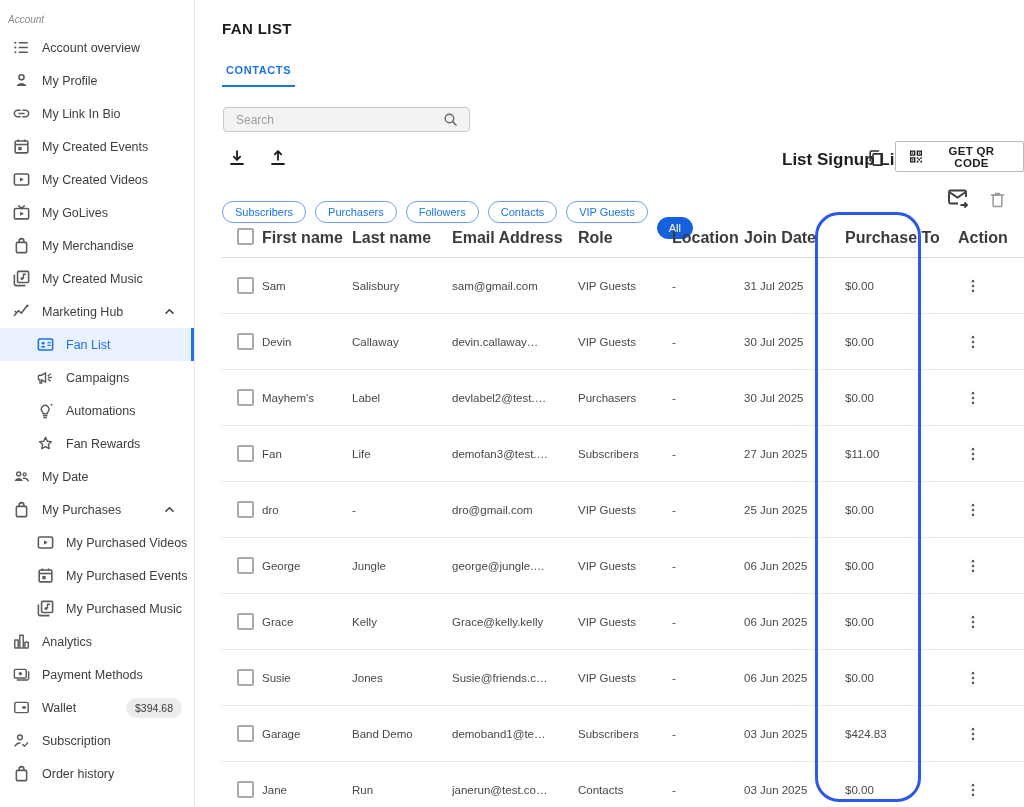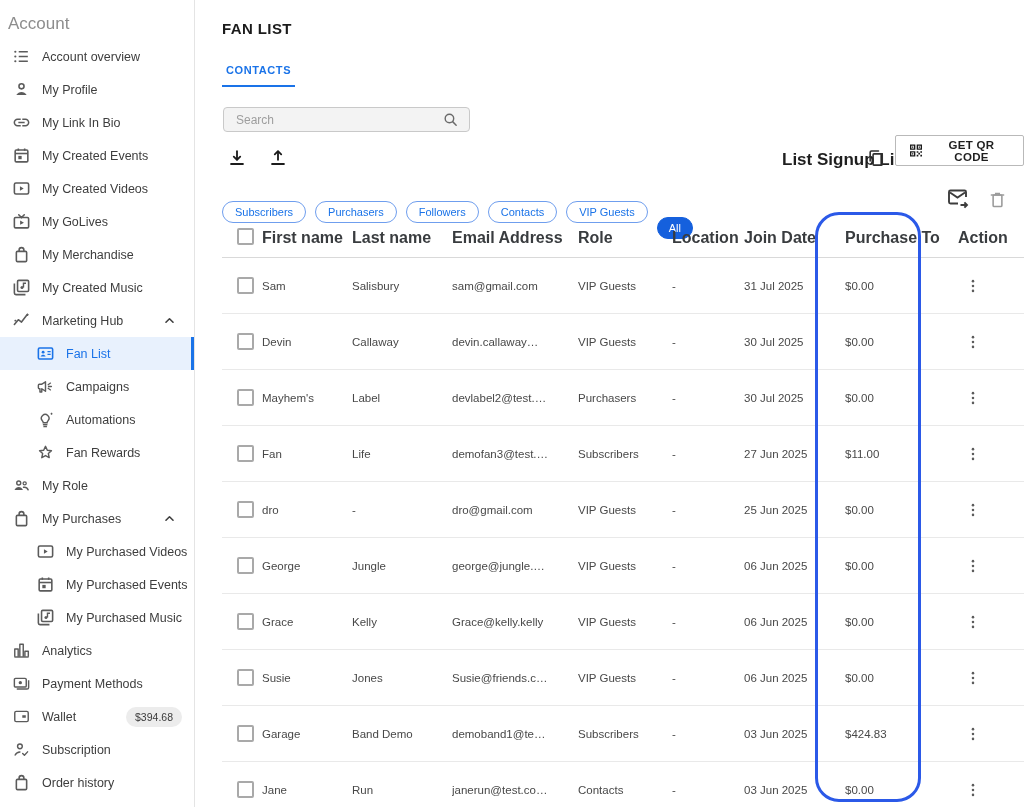--- a/index.html
+++ b/index.html
@@ -7,21 +7,21 @@
   }
   *{box-sizing:border-box}
   html,body{margin:0;padding:0}
   body{width:1024px;height:807px;overflow:hidden;background:#fff;
        font-family:"Liberation Sans",sans-serif;color:#3d3d3d;}
   .app{position:relative;width:1024px;height:807px;background:#fff;}
 
   
   aside{position:absolute;left:0;top:0;width:195px;height:100%;background:#fff;
         border-right:1px solid #e4e4e4;padding-top:6px;}
-  .section-label{color:#8d8d8d;font-size:17px;padding:8px 0 6px 8px;}
+  .section-label{color:#8d8d8d;font-size:10px;padding:8px 0 6px 8px;font-style:italic;}
   .section-label.tight{padding:4px 0 2px 8px;}
   .side-item{display:flex;align-items:center;height:33px;padding-left:12px;gap:11px;
              cursor:pointer;color:#3d3d3d;}
   .side-item .icon{width:19px;height:19px;color:#5b5b5b;flex:none;display:flex;align-items:center;justify-content:center;}
   .side-item .icon svg{width:100%;height:100%;display:block;}
   .side-item .label{font-size:12.5px;white-space:nowrap;}
   .side-item.indent{padding-left:36px;}
   .side-item.selected{background:var(--sel-bg);color:var(--accent);
                       box-shadow:inset -3px 0 0 var(--accent);}
   .side-item.selected .icon{color:var(--accent);}
@@ -47,21 +47,21 @@
   .searchbox .sicon{width:17px;height:17px;color:#6a6a6a;flex:none;display:flex;}
   .searchbox .sicon svg{width:100%;height:100%;}
 
   .io-btn{position:absolute;top:146px;width:22px;height:24px;color:#1c1c1c;}
   .io-btn svg{width:100%;height:100%;}
   #dl{left:31px;} #ul{left:72px;}
 
   .signup-label{position:absolute;left:587px;top:150px;font-size:17px;font-weight:700;color:#1f1f1f;}
   .copy-btn{position:absolute;left:671px;top:147px;width:20px;height:22px;color:#2f2f2f;}
   .copy-btn svg{width:100%;height:100%;}
-  .qr-btn{position:absolute;left:700px;top:135px;height:31px;display:flex;align-items:center;gap:8px;
+  .qr-btn{position:absolute;left:700px;top:141px;height:31px;display:flex;align-items:center;gap:8px;
           padding:0 12px;border:1px solid #b9b9b9;border-radius:2px;background:#fff;
           font-size:11.5px;font-weight:700;letter-spacing:.3px;color:#1f1f1f;}
   .qr-btn .qicon{width:17px;height:17px;display:flex;color:#1a1a1a;}
   .qr-btn .qicon svg{width:100%;height:100%;}
 
   .chips{position:absolute;left:27px;top:185px;display:flex;align-items:center;}
   .chip{display:inline-flex;align-items:center;height:22px;padding:0 12px;border-radius:12px;
         border:1px solid #6f9eee;background:#fff;color:var(--accent);font-size:11px;margin-right:9px;}
   .chip.active{background:var(--chip-bg);border-color:var(--chip-bg);color:#fff;padding:0 11px;margin-top:32px;}
 
@@ -223,21 +223,21 @@
       </div>
       <div class="side-item">
         <span class="icon">
           <svg viewBox="0 0 24 24">
             <circle cx="8.5" cy="8.8" r="2.5" fill="none" stroke="currentColor" stroke-width="1.8"></circle>
             <circle cx="16" cy="9.3" r="2" fill="none" stroke="currentColor" stroke-width="1.6"></circle>
             <path d="M3.2 17.6c1-2.5 3-3.7 5.3-3.7s4.3 1.2 5.3 3.7z" fill="currentColor"></path>
             <path d="M14.6 14.3c2.6-.4 4.8.8 5.8 3.2" fill="none" stroke="currentColor" stroke-width="1.8" stroke-linecap="round"></path>
           </svg>
         </span>
-        <span class="label">My Role</span>
+        <span class="label">My Date</span>
       </div>
       <div class="side-item">
         <span class="icon">
           <svg viewBox="0 0 24 24">
             <rect x="5.5" y="8" width="13" height="13" rx="1.5" fill="none" stroke="currentColor" stroke-width="2"></rect>
             <path d="M9 8V6.3a3 3 0 0 1 6 0V8" fill="none" stroke="currentColor" stroke-width="2"></path>
           </svg>
         </span>
         <span class="label">My Purchases</span>
         <span class="chev">

